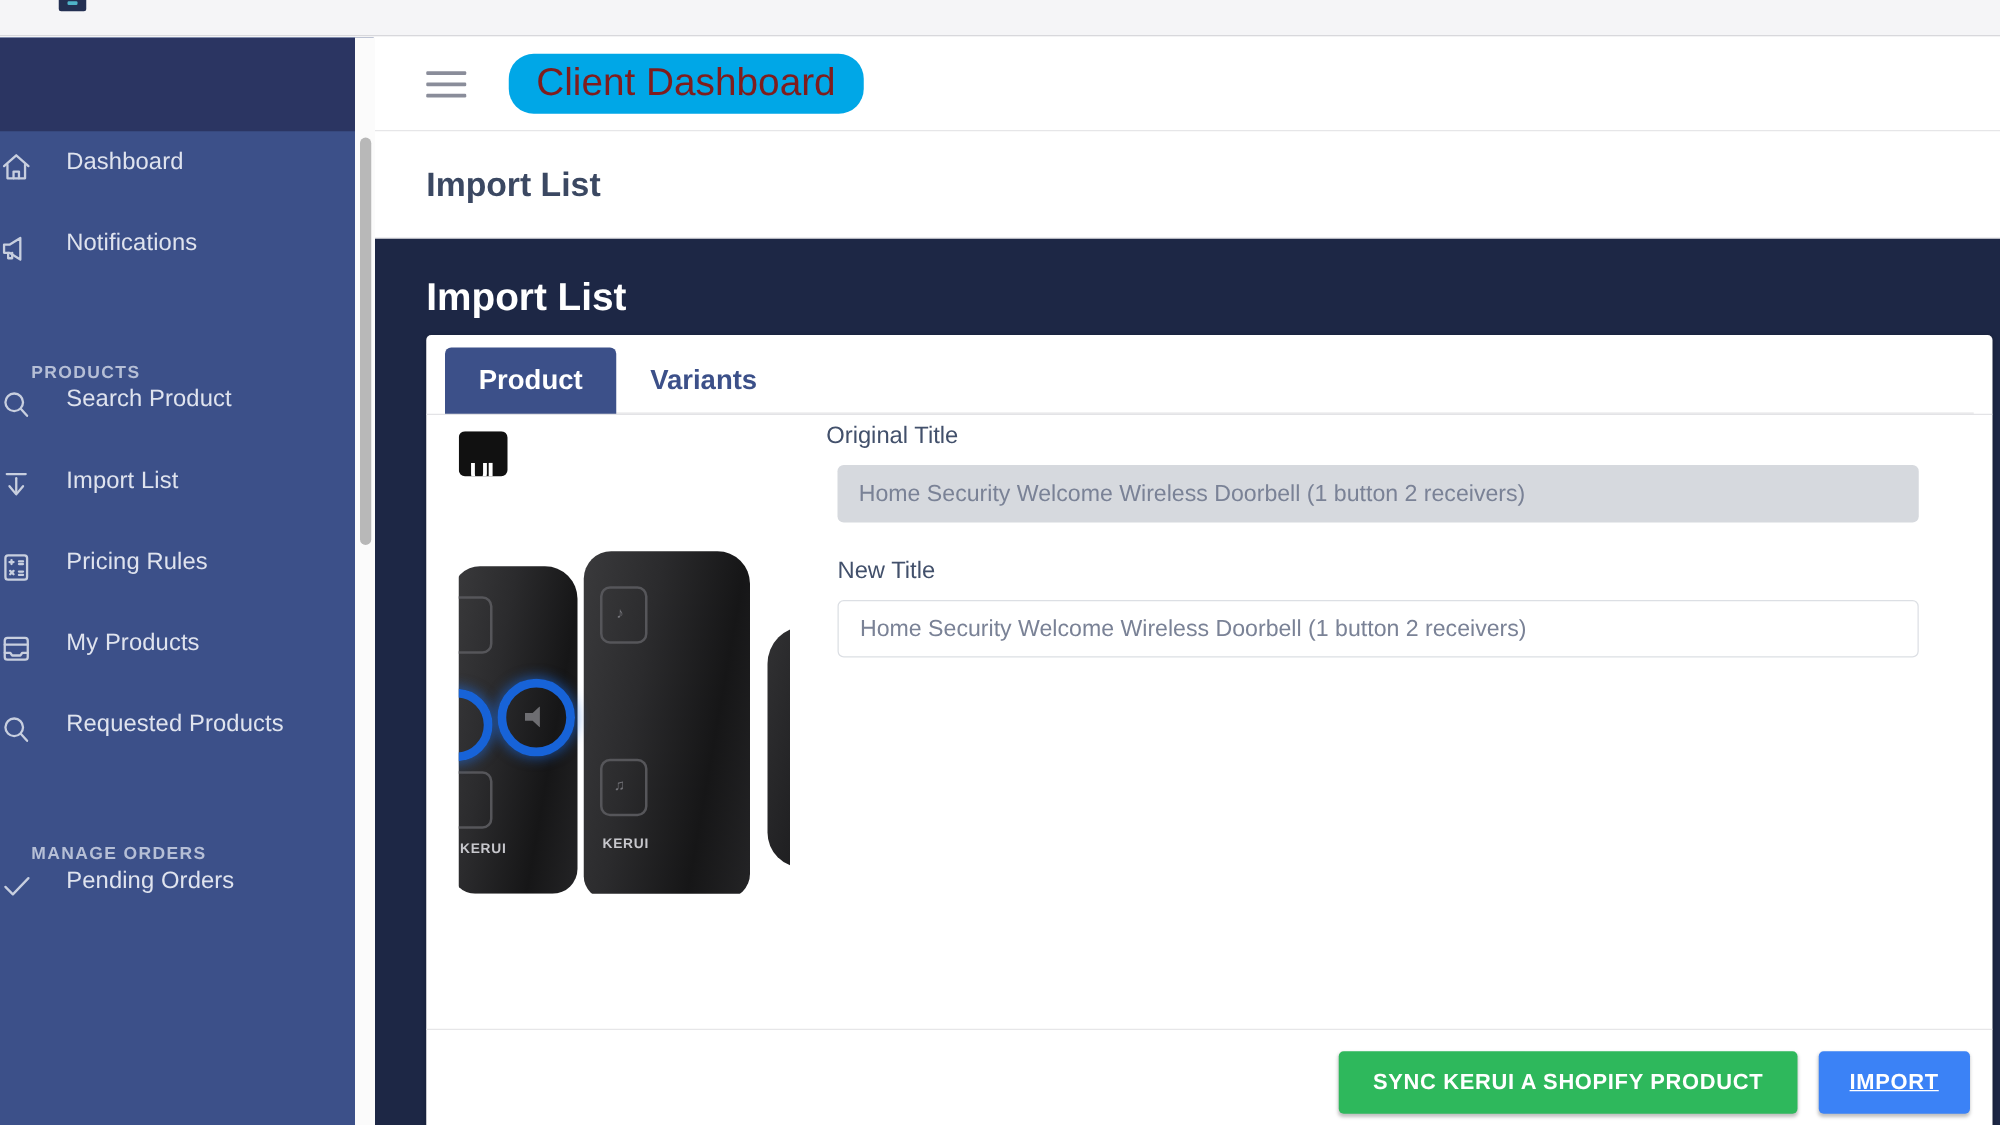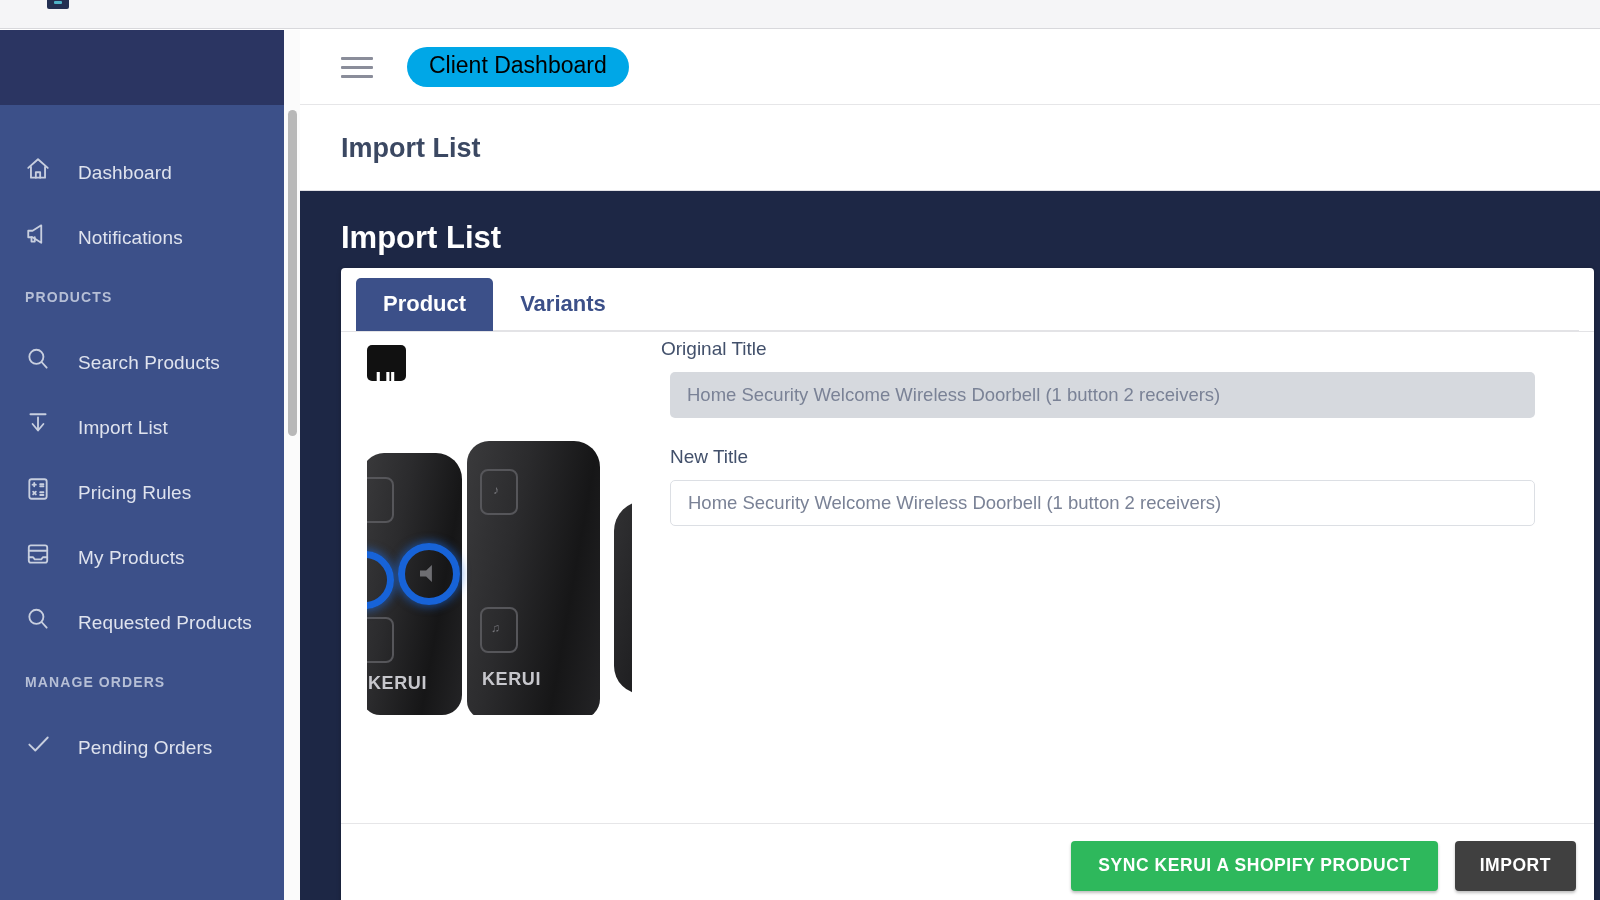--- a/index.html
+++ b/index.html
@@ -43,22 +43,22 @@
   .sidebar-head {
     position: absolute; left: 0; top: 0;
     width: 299px; height: 75px;
     background: #2b3562;
   }
   .sidebar-nav {
     position: absolute; top: 75px; left: 0;
     width: 299px; height: 795px;
   }
   .nav-item {
-    display: flex; align-items: flex-end;
-    height: 65px; padding-left: 25px;
+    display: flex; align-items: flex-start;
+    height: 65px; 
     cursor: pointer;
   }
   .nav-icon {
     width: 34px; height: 30px;
     display: flex; align-items: center; justify-content: flex-start;
     flex: 0 0 auto;
   }
   .nav-icon svg { display: block; }
   .nav-label {
     margin-left: 19px;
@@ -105,22 +105,22 @@
     display: flex; flex-direction: column; justify-content: center;
     gap: 6px; cursor: pointer;
   }
   .hamburger span {
     display: block; height: 3px; width: 32px;
     background: #8a8d9a; border-radius: 1px;
   }
   .badge-client {
     margin-left: 34px;
     background: #00a7e7;
-    color: #000000;
-    font-size: 23px;
+    color: #7f1d1d;
+    font-size: 31px;
     border-radius: 20px;
     padding: 6px 22px 8px 22px;
     line-height: 1.1;
     cursor: pointer;
   }
 
   
   .page-title-strip {
     position: absolute; left: 300px; top: 106px;
     width: 1300px; height: 85px;
@@ -228,21 +228,21 @@
   }
   .keypad {
     position: absolute;
     border: 2px solid #56565a;
     border-radius: 8px;
     width: 38px; height: 46px;
   }
   .note { position: absolute; color: #75757a; font-size: 12px; }
   .brand {
     position: absolute; color: #c7c7cc;
-    font-size: 18px; font-weight: bold; letter-spacing: .6px;
+    font-size: 11px; font-weight: bold; letter-spacing: .6px;
   }
 
   
   .field-label {
     position: absolute;
     font-size: 19px; color: #42506b;
   }
   .lbl-original { left: 320px; top: 6px; }
   .lbl-new     { left: 329px; top: 114px; }
   .input-box {
@@ -277,21 +277,21 @@
   }
   .btn {
     border: none; cursor: pointer;
     color: #ffffff; font-weight: bold;
     font-size: 17.5px; letter-spacing: .55px;
     border-radius: 4px;
     box-shadow: 0 2px 3px rgba(0,0,0,.25);
     font-family: "Liberation Sans", sans-serif;
   }
   .btn-sync   { background: #2eb85c; padding: 14px 27px 15px 27px; }
-  .btn-import { background: #404040; padding: 14px 25px 15px 25px; }
+  .btn-import { background: #3b82f6; padding: 14px 25px 15px 25px; text-decoration: underline; }
 </style>
 </head>
 <body>
 
 <div class="browser-bar">
   <div class="browser-favicon"></div>
 
   <div class="browser-right"></div>
 </div>
 
@@ -320,21 +320,21 @@
     </div>
       <div class="nav-gap"></div>
     <div class="nav-section">PRODUCTS</div>
     <div class="nav-item">
       <span class="nav-icon">
           <svg width="26" height="26" viewBox="0 0 24 24">
             <circle stroke="#c8cfdf" stroke-width="1.7" fill="none" stroke-linecap="round" stroke-linejoin="round" cx="10.5" cy="10" r="6.5"></circle>
             <path stroke="#c8cfdf" stroke-width="1.7" fill="none" stroke-linecap="round" stroke-linejoin="round" d="M15.5 15 20 20"></path>
           </svg>
         </span>
-      <span class="nav-label">Search Products</span>
+      <span class="nav-label">Search Product</span>
     </div>
     <div class="nav-item">
       <span class="nav-icon">
           <svg width="26" height="26" viewBox="0 0 24 24">
             <path stroke="#c8cfdf" stroke-width="1.7" fill="none" stroke-linecap="round" stroke-linejoin="round" d="M5 3h14"></path>
             <path stroke="#c8cfdf" stroke-width="1.7" fill="none" stroke-linecap="round" stroke-linejoin="round" d="M12 6v11"></path>
             <path stroke="#c8cfdf" stroke-width="1.7" fill="none" stroke-linecap="round" stroke-linejoin="round" d="M7 12l5 6 5-6"></path>
           </svg>
         </span>
       <span class="nav-label">Import List</span>

